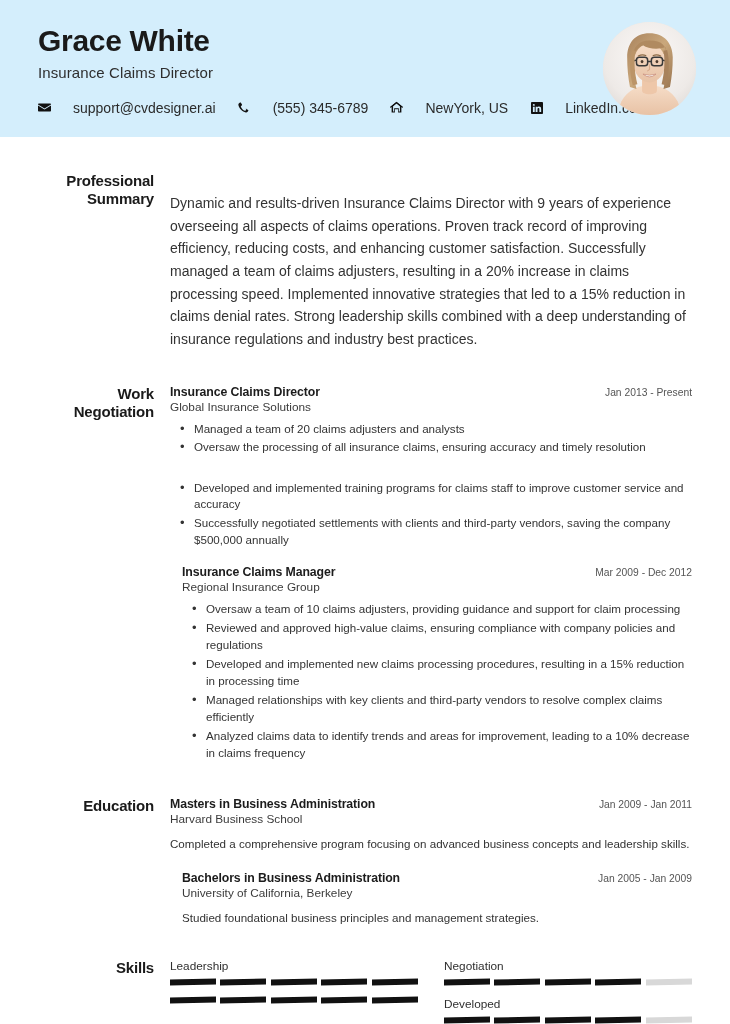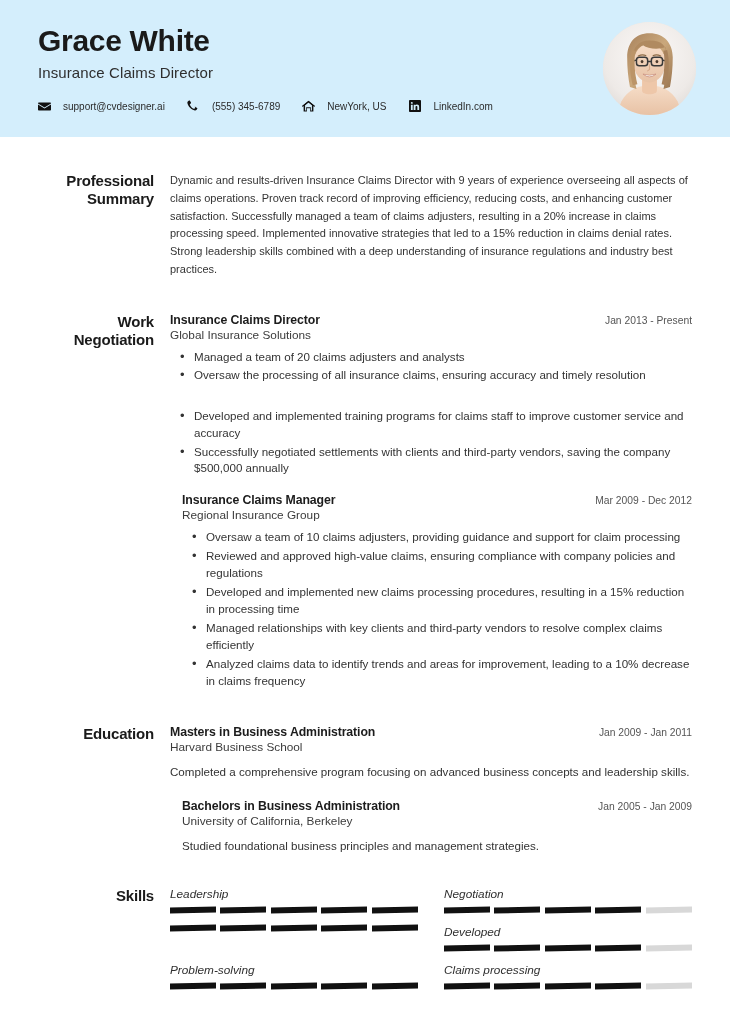--- a/index.html
+++ b/index.html
@@ -37,22 +37,22 @@
   }
   .hdr-contacts {
     display: flex;
     align-items: center;
     margin-top: 19px;
     gap: 22px;
   }
   .contact {
     display: flex;
     align-items: center;
-    gap: 12px;
-    font-size: 10px;
+    gap: 22px;
+    font-size: 14px;
     color: #2b2b2b;
     white-space: nowrap;
   }
   .contact .ico {
     display: inline-flex;
     align-items: center;
     justify-content: center;
     width: 13px;
     height: 13px;
     color: #111;
@@ -90,24 +90,25 @@
     line-height: 1.22;
     letter-spacing: -0.2px;
   }
   .sec-body {
     flex: 1 1 auto;
     min-width: 0;
   }
 
   #summary-section { margin-top: 35px; }
   .summary-text {
-    font-size: 11px;
+    font-size: 14px;
     line-height: 1.62;
     color: #333;
     text-align: left;
+    margin-top: 20px;
   }
 
   #work-section { margin-top: 34px; }
   #education-section { margin-top: 33px; }
   #skills-section { margin-top: 32px; }
 
   .entry { margin-bottom: 0; }
   .entry + .entry { margin-top: 16px; margin-left: 12px; }
   .entry-head {
     display: flex;
@@ -169,21 +170,20 @@
     display: grid;
     grid-template-columns: 1fr 1fr;
     column-gap: 26px;
     row-gap: 12px;
   }
   .skill { }
   .skill-name {
     font-size: 11.8px;
     color: #2f2f2f;
     margin-bottom: 6px;
-    font-style: italic;
   }
   .skill-bar {
     display: flex;
     gap: 4px;
   }
   .seg {
     flex: 1 1 0;
     height: 6px;
     background: #d8d8d8;
     transform: skewY(-1.1deg);

